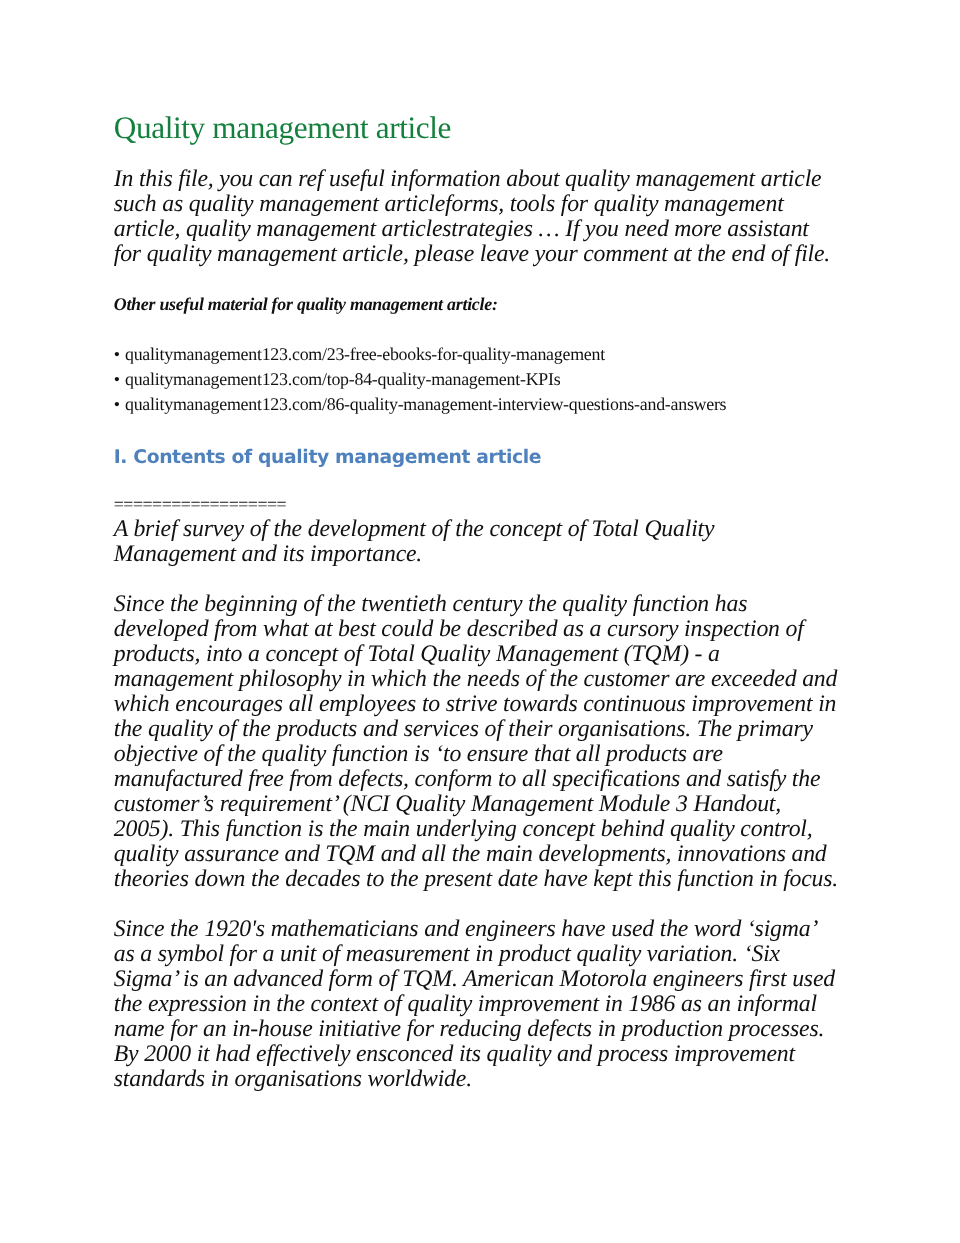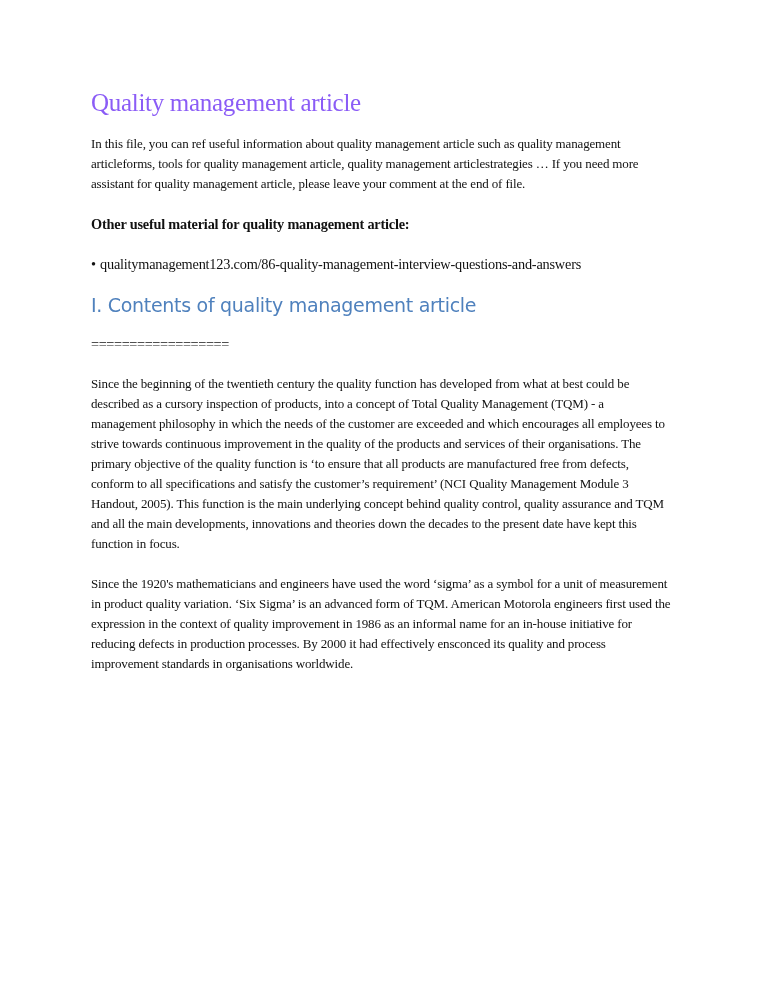--- a/index.html
+++ b/index.html
@@ -26,55 +26,57 @@
       left: 91px;
       top: 88px;
       width: 580px;
     }
     .doc-title {
       font-size: 25px;
       line-height: 30px;
       margin: 0 0 16px 0;
       font-weight: normal;
       letter-spacing: -0.3px;
-      color: #8b5cf6;
+      color: #15803d;
     }
     .para {
-      font-size: 13px;
+      font-size: 19px;
       line-height: 20px;
       margin: 0;
       letter-spacing: -0.15px;
+      font-style: italic;
     }
     .gap { height: 20px; }
     .bold-heading {
       font-size: 14.3px;
       line-height: 20px;
       font-weight: bold;
       margin: 0;
       letter-spacing: -0.2px;
+      font-style: italic;
     }
     .link-list {
       list-style: none;
       margin: 0;
       padding: 0;
     }
     .link-list li {
       font-size: 14.3px;
       line-height: 20px;
       letter-spacing: -0.2px;
     }
     .link-list li .bullet {
       display: inline-block;
       width: 9px;
     }
     .section-heading {
       font-family: "DejaVu Sans", "Liberation Sans", sans-serif;
-      font-weight: normal;
+      font-weight: bold;
       color: #4f81bd;
-      font-size: 19px;
+      font-size: 15px;
       line-height: 22px;
       margin: 0;
       letter-spacing: -0.3px;
     }
     .rule-text {
       font-size: 14.3px;
       line-height: 20px;
       margin: 0;
       letter-spacing: -0.4px;
     }
@@ -89,31 +91,34 @@
 
     <p class="para">In this file, you can ref useful information about quality management article such as quality management articleforms, tools for quality management article, quality management articlestrategies … If you need more assistant for quality management article, please leave your comment at the end of file.</p>
 
     <div class="gap"></div>
 
     <p class="bold-heading">Other useful material for quality management article:</p>
 
     <div class="gap"></div>
 
     <ul class="link-list">
+      <li><span class="bullet">•</span><span>qualitymanagement123.com/23-free-ebooks-for-quality-management</span></li>
+      <li><span class="bullet">•</span><span>qualitymanagement123.com/top-84-quality-management-KPIs</span></li>
       <li><span class="bullet">•</span><span>qualitymanagement123.com/86-quality-management-interview-questions-and-answers</span></li>
     </ul>
 
     <div class="gap"></div>
 
     <h2 class="section-heading">I. Contents of quality management article</h2>
 
     <div class="gap" style="height:18px"></div>
 
     <p class="rule-text">==================</p>
 
+    <p class="para">A brief survey of the development of the concept of Total Quality Management and its importance.</p>
 
     <div class="gap"></div>
 
     <p class="para">Since the beginning of the twentieth century the quality function has developed from what at best could be described as a cursory inspection of products, into a concept of Total Quality Management (TQM) - a management philosophy in which the needs of the customer are exceeded and which encourages all employees to strive towards continuous improvement in the quality of the products and services of their organisations. The primary objective of the quality function is ‘to ensure that all products are manufactured free from defects, conform to all specifications and satisfy the customer’s requirement’ (NCI Quality Management Module 3 Handout, 2005). This function is the main underlying concept behind quality control, quality assurance and TQM and all the main developments, innovations and theories down the decades to the present date have kept this function in focus.</p>
 
     <div class="gap"></div>
 
     <p class="para">Since the 1920's mathematicians and engineers have used the word ‘sigma’ as a symbol for a unit of measurement in product quality variation. ‘Six Sigma’ is an advanced form of TQM. American Motorola engineers first used the expression in the context of quality improvement in 1986 as an informal name for an in-house initiative for reducing defects in production processes. By 2000 it had effectively ensconced its quality and process improvement standards in organisations worldwide.</p>
 
   </div>

